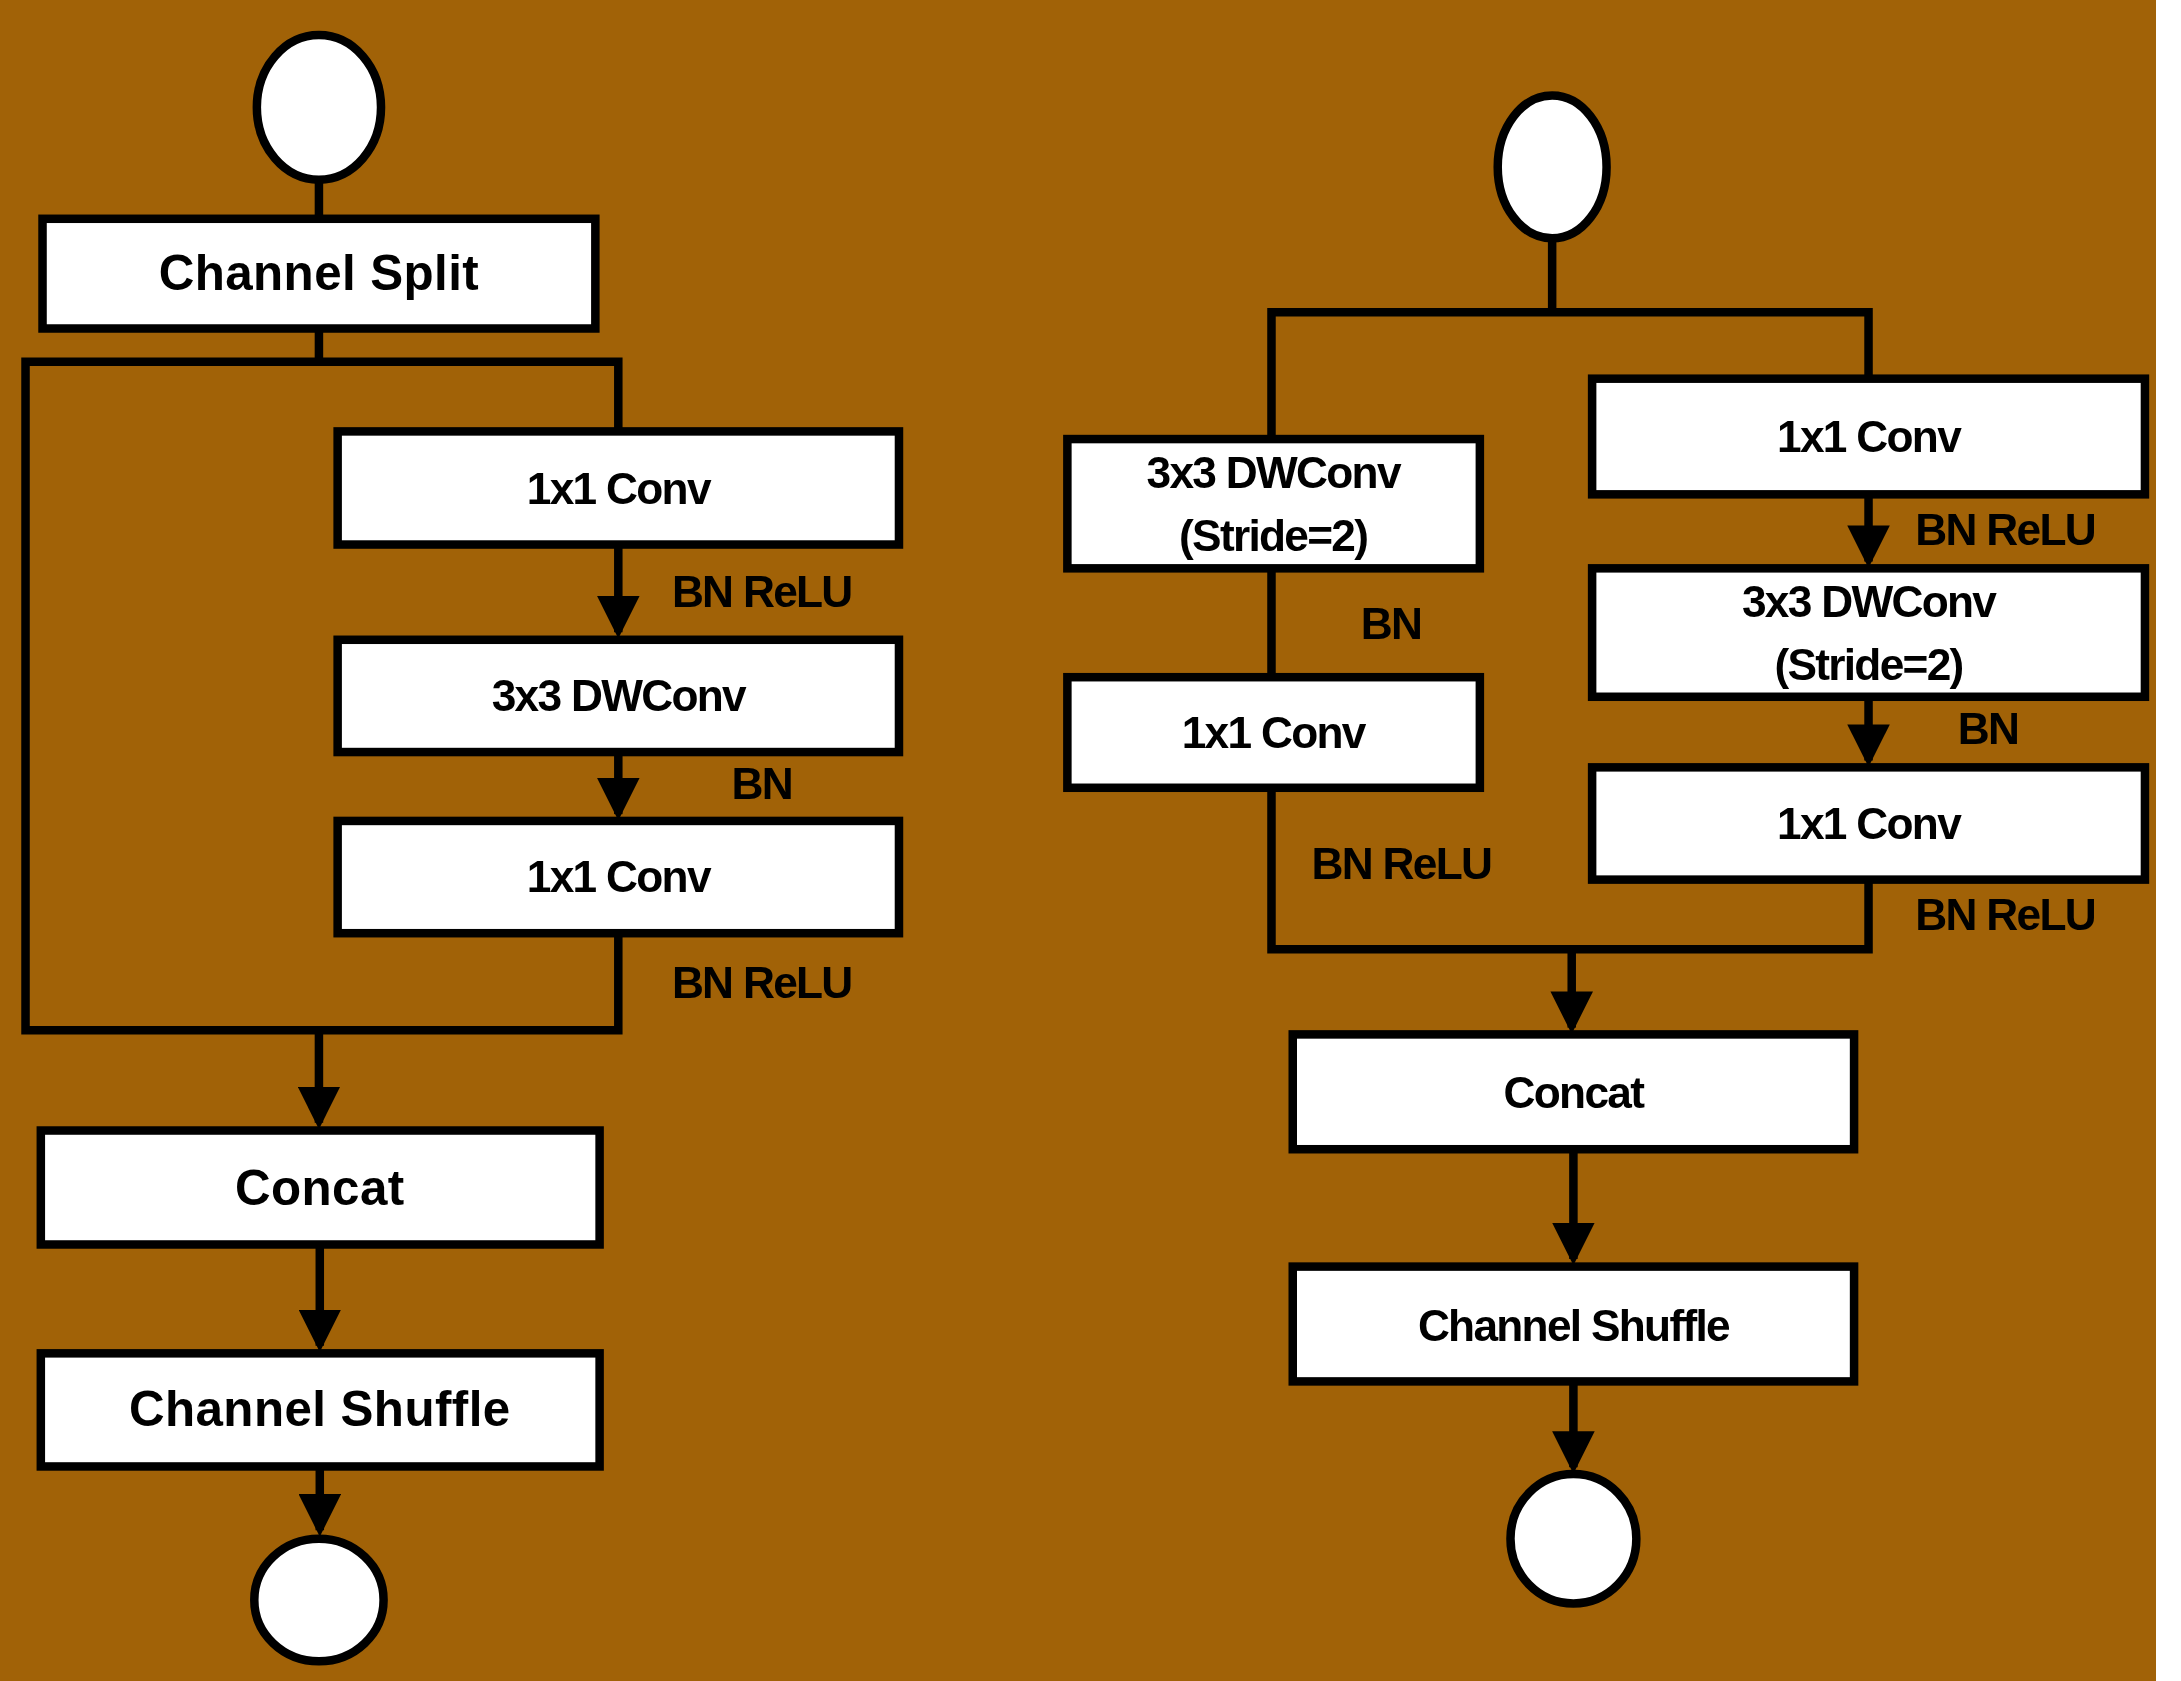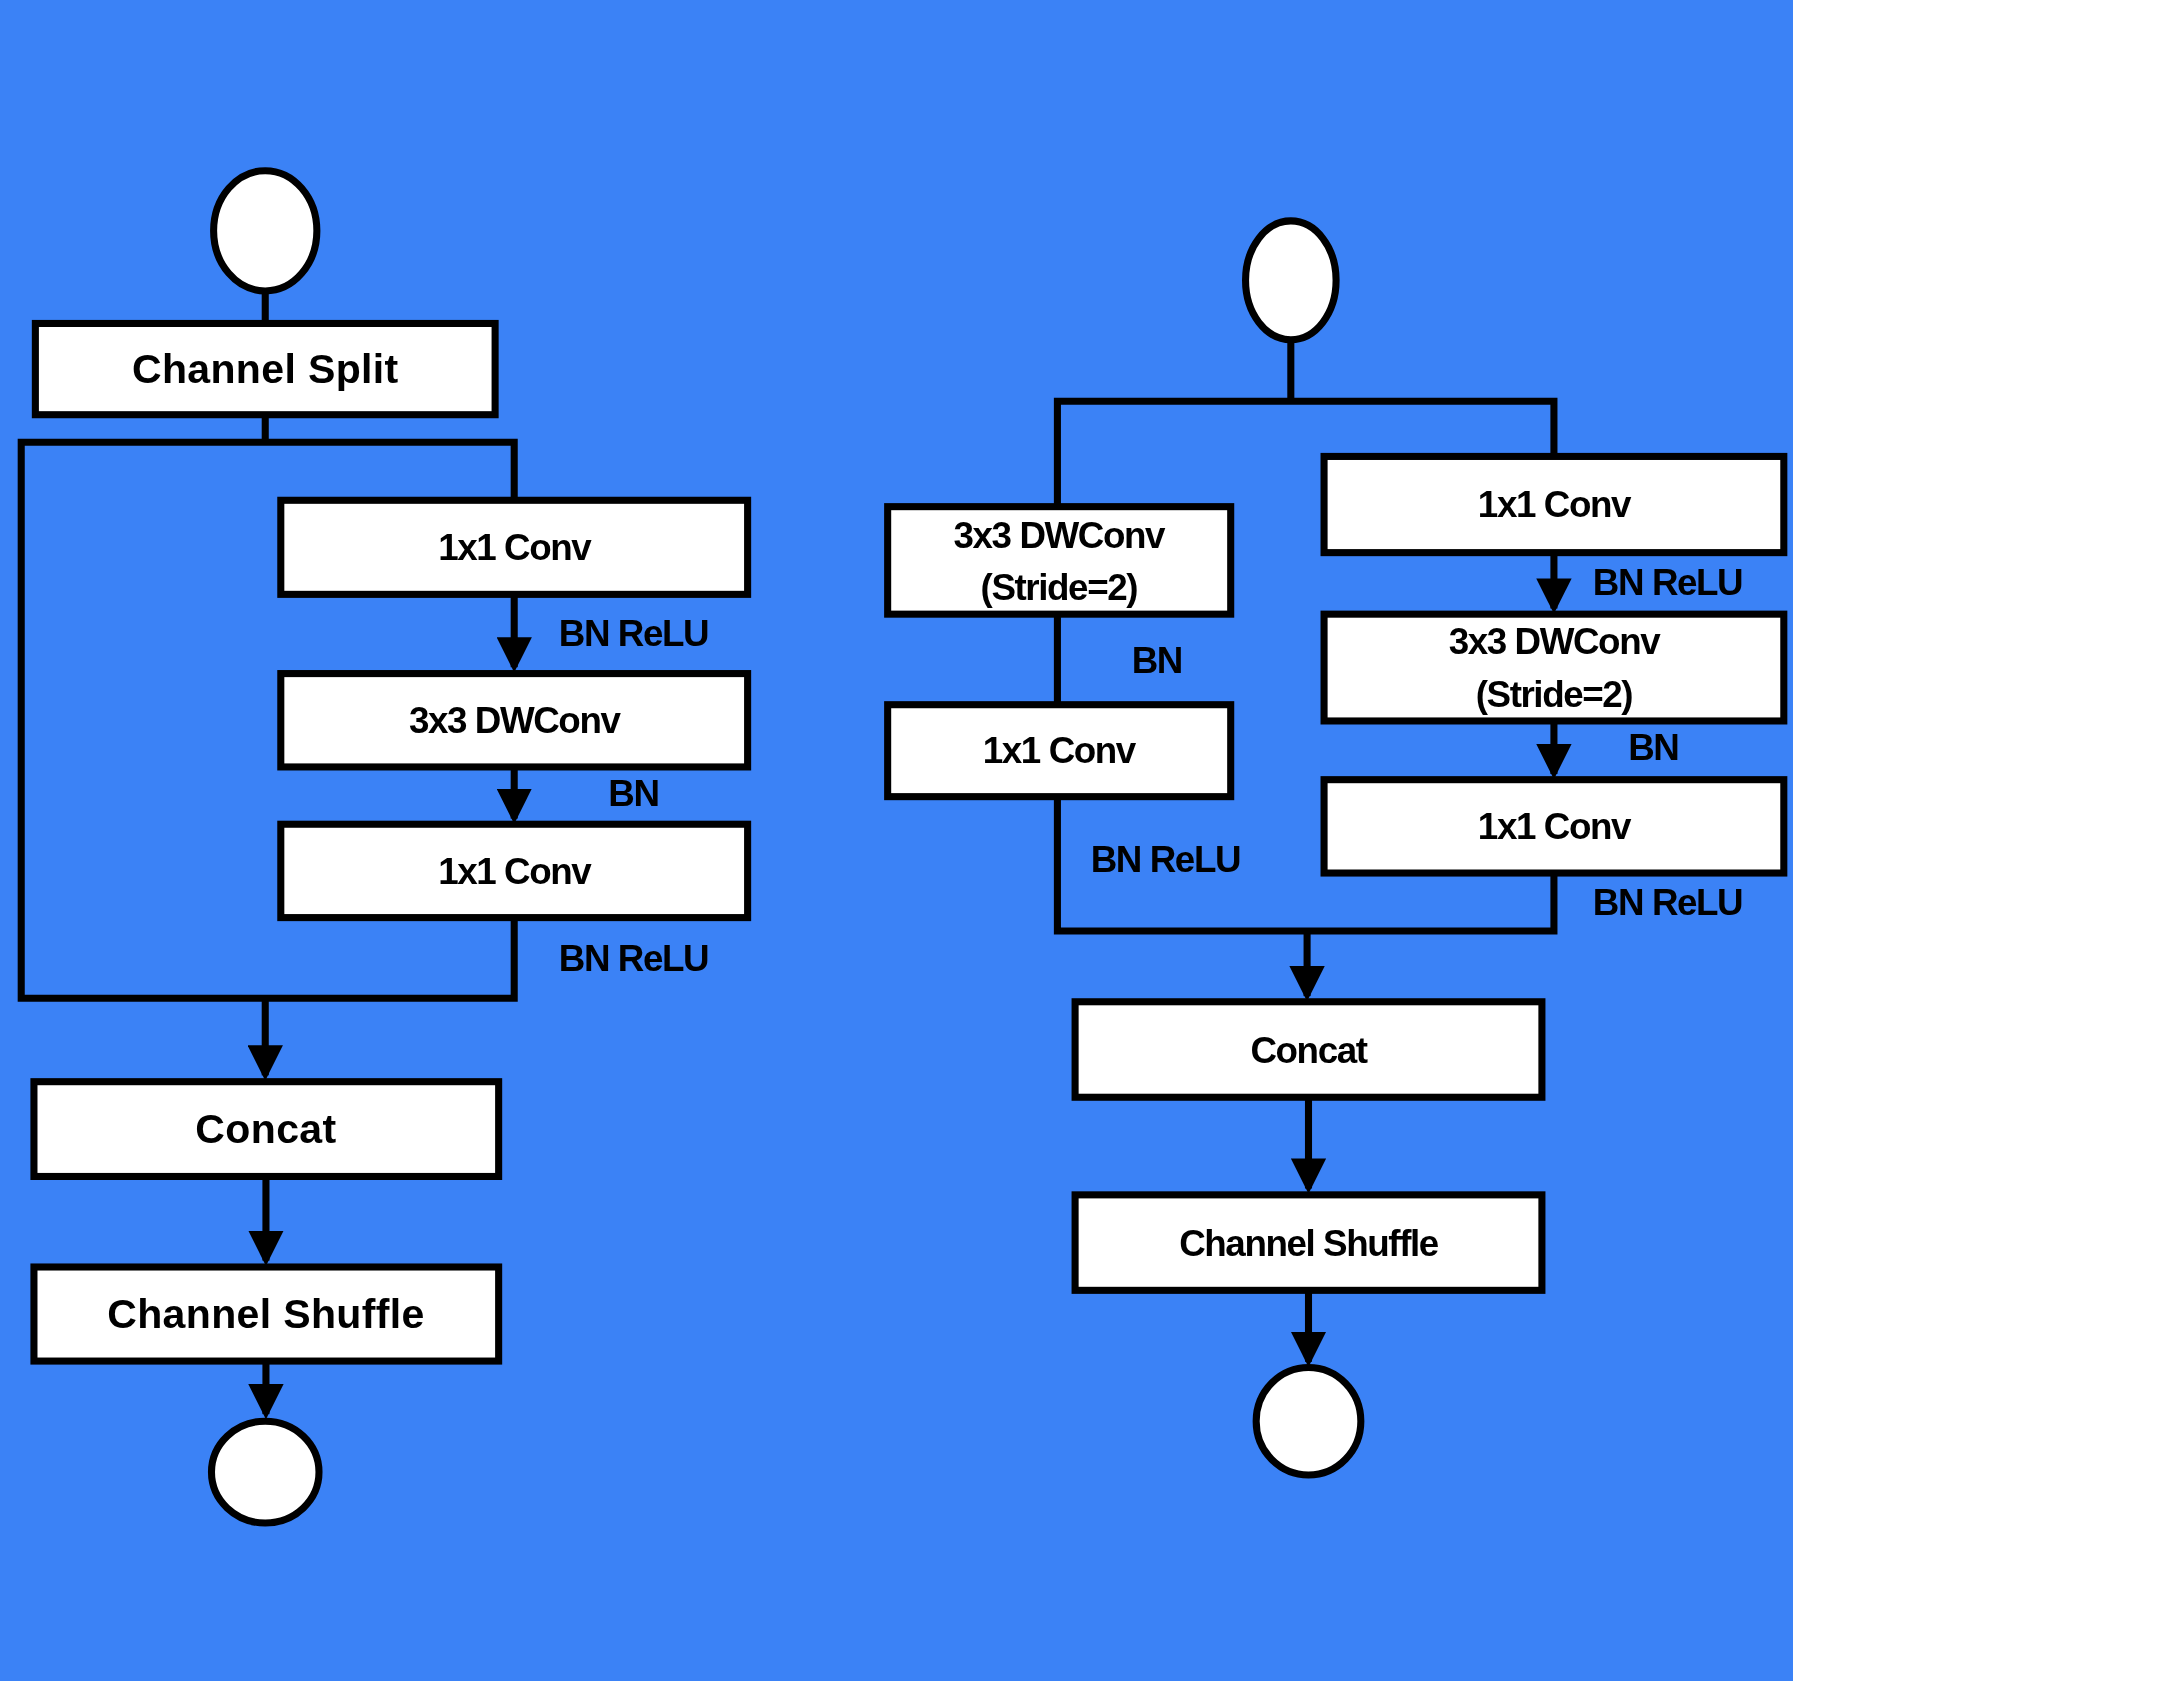--- a/index.html
+++ b/index.html
@@ -1,23 +1,23 @@
 <!DOCTYPE html>
 <html style="font-size:13.8px"><head>
 <meta charset="utf-8">
 <style>
   html, body {
     margin: 0;
     padding: 0;
     background: #ffffff;
   }
   .figure-wrap {
-    width: 1793px;
+    width: 2156px;
     height: 1681px;
-    background: #3b82f6;
+    background: #a16207;
     position: relative;
   }
   svg {
     display: block;
     width: 100%;
     height: 100%;
   }
   .box {
     fill: #ffffff;
     stroke: #000000;

